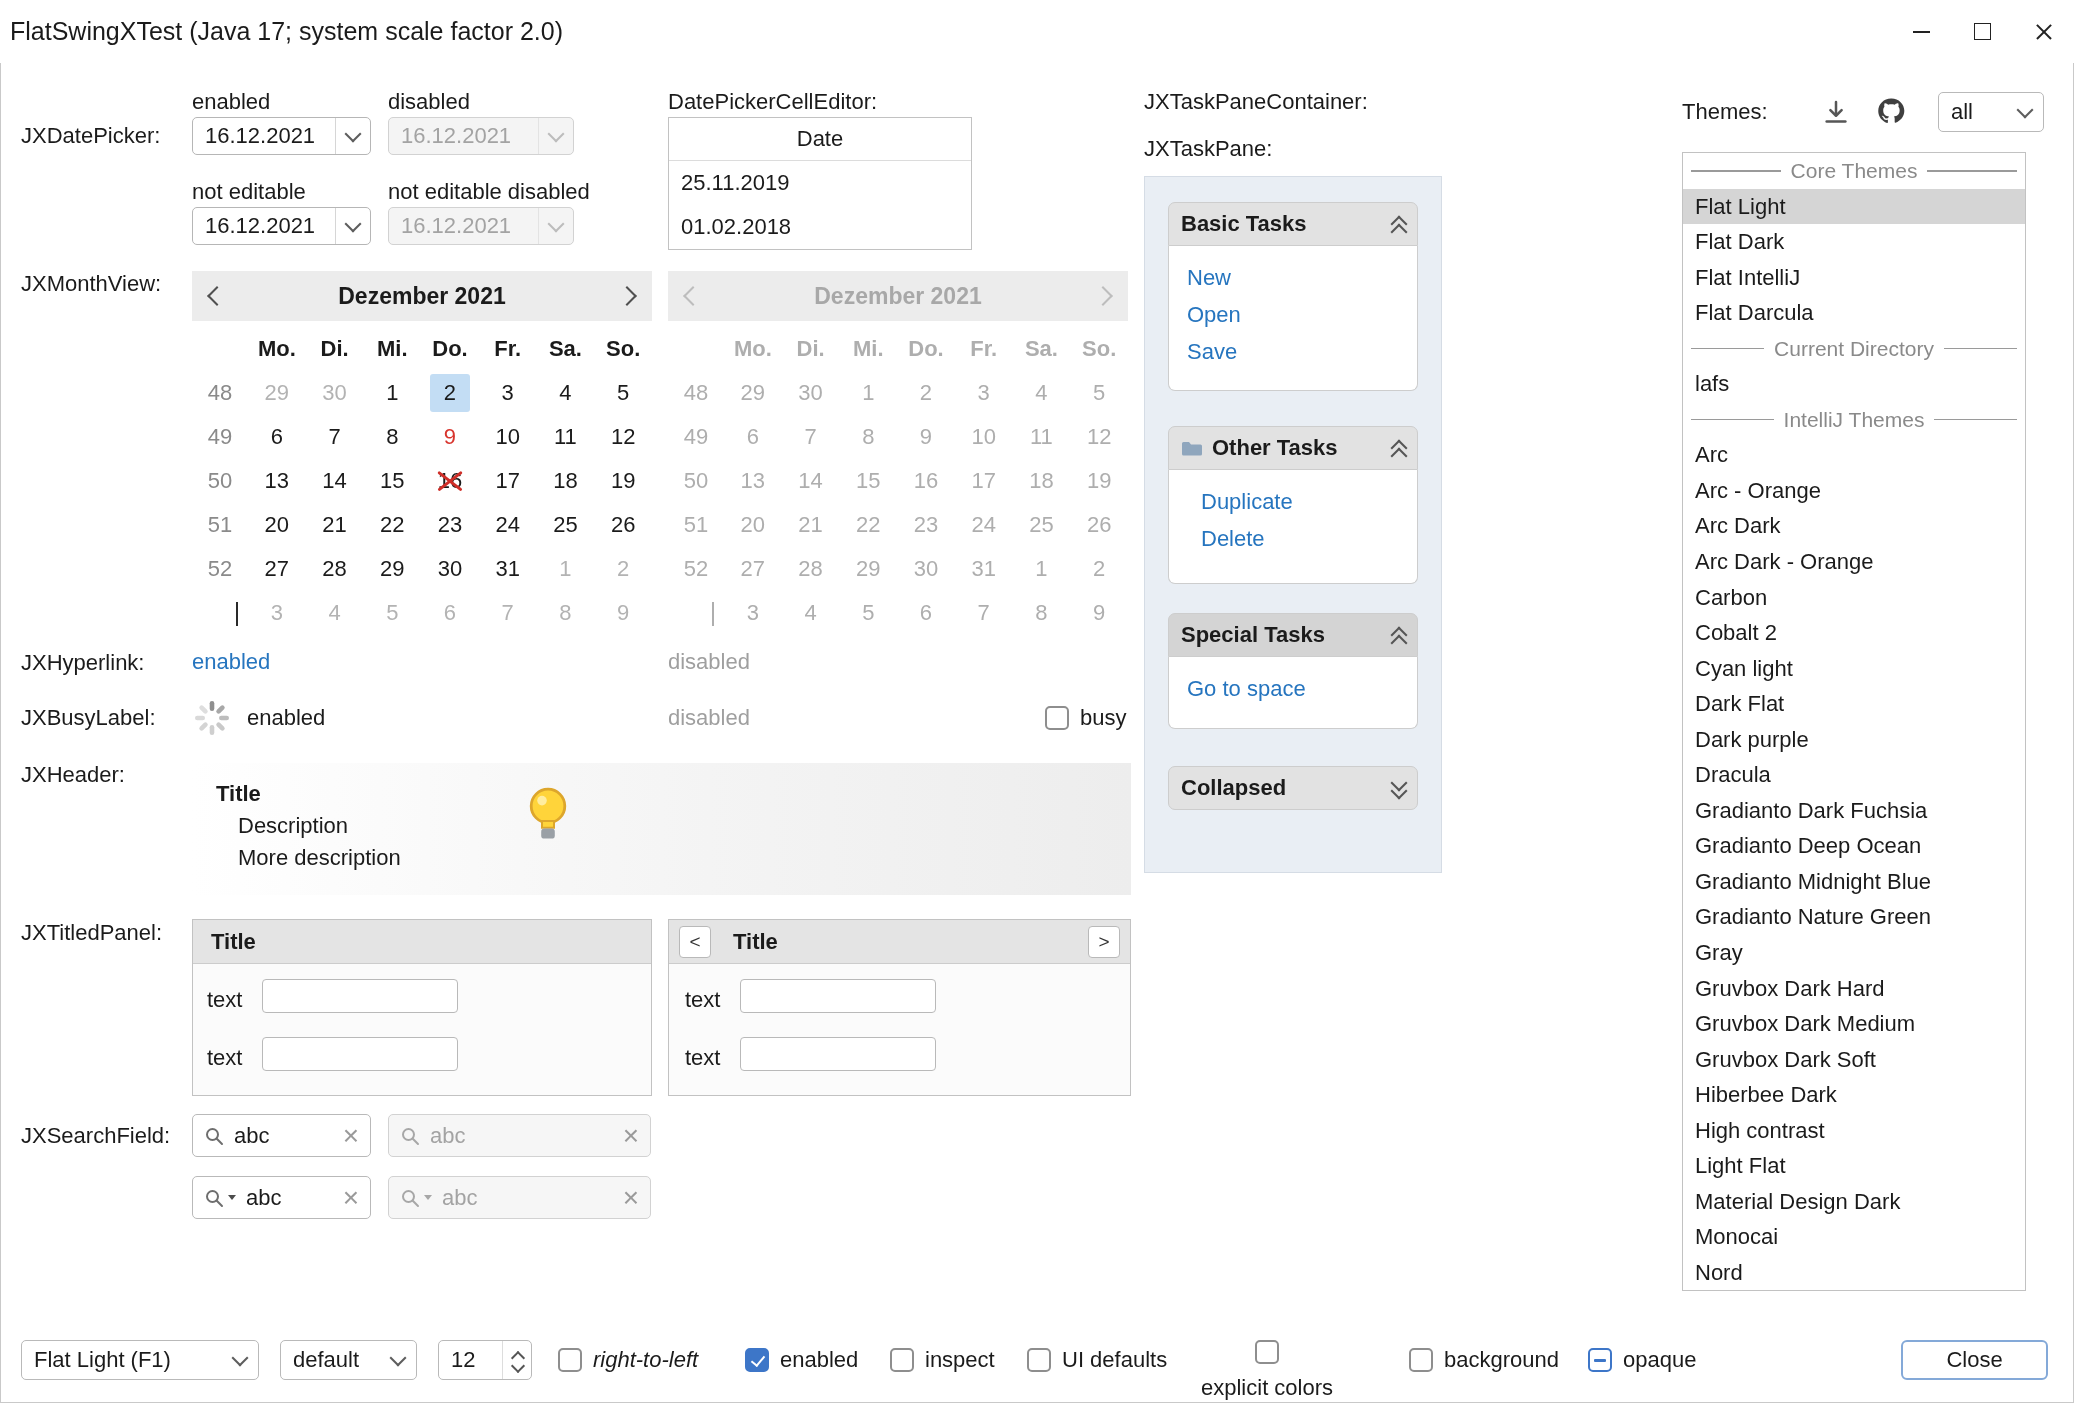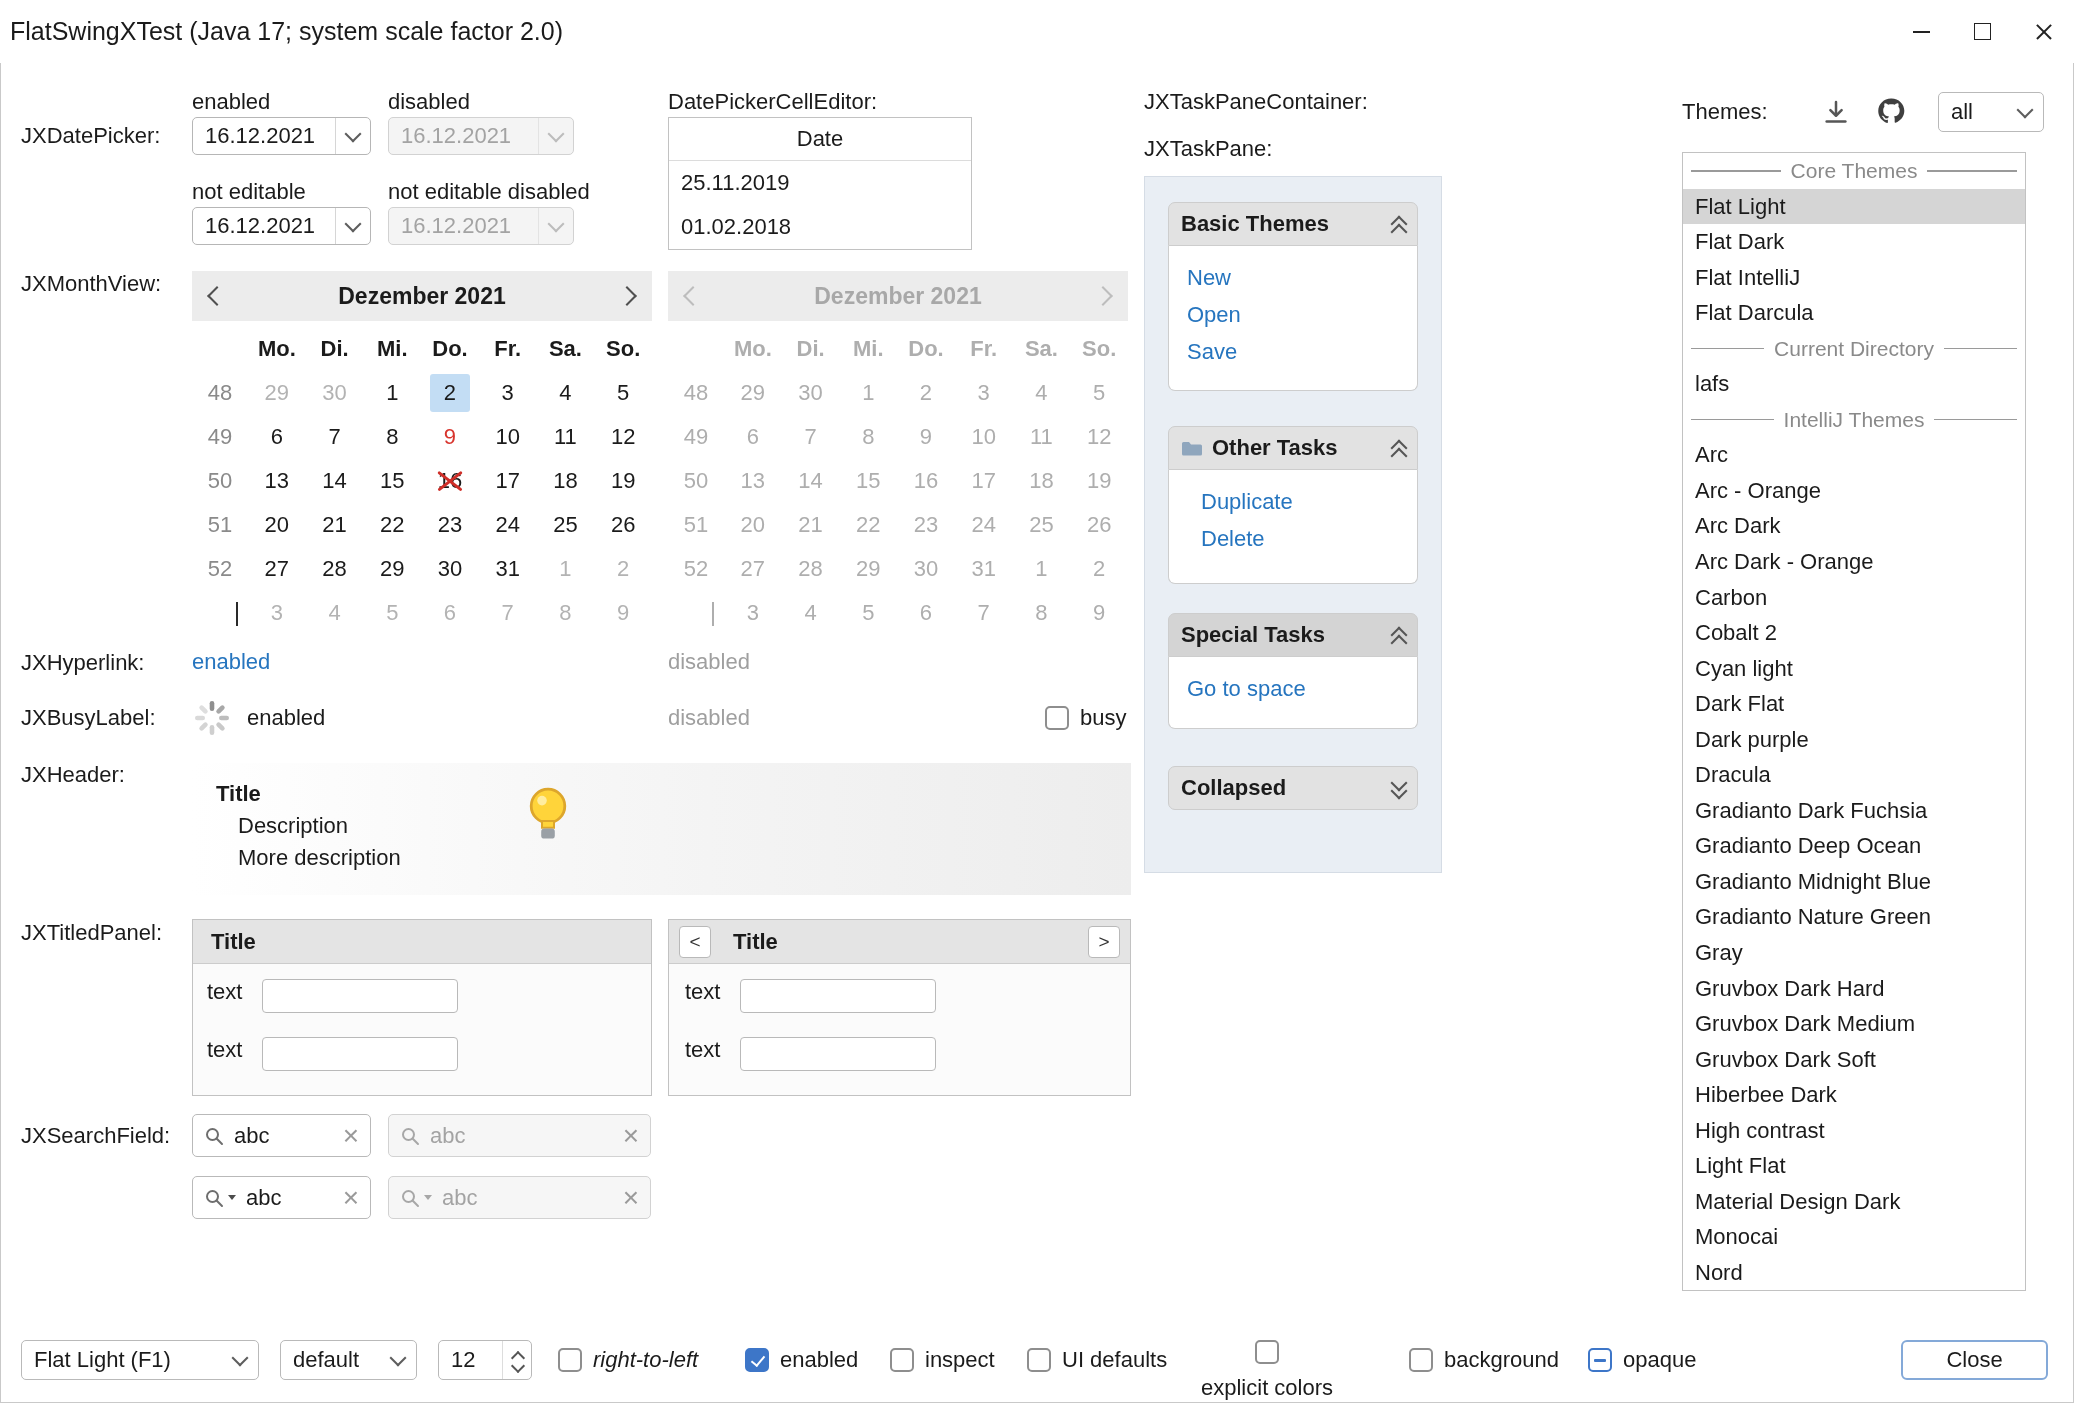--- a/index.html
+++ b/index.html
@@ -74,21 +74,21 @@
   .jxheader .h-desc{position:absolute;left:46px;top:50px}
   .jxheader .h-more{position:absolute;left:46px;top:82px}
   .jxheader .bulb{position:absolute;left:330px;top:22px}
   
   .tpanel{position:absolute;border:1px solid #c2c2c2;background:#fbfbfb;box-sizing:border-box}
   .tp-titlebar{height:44px;background:#e4e4e4;border-bottom:1px solid #cccccc;display:flex;align-items:center;padding:0 10px;box-sizing:border-box}
   .tp-title{font-weight:bold;margin-left:8px}
   .tp-btn{width:30px;height:30px;border:1px solid #b9b9b9;border-radius:4px;background:#fff;display:flex;align-items:center;justify-content:center;font-size:19px;color:#333;flex:none}
   .tp-btn.next{margin-left:auto}
   .tp-body{padding:15px 0 0 14px}
-  .tp-row{display:flex;align-items:flex-start;height:34px;margin-bottom:24px}
+  .tp-row{display:flex;align-items:flex-end;height:34px;margin-bottom:24px}
   .tp-row .tp-lbl{width:55px}
   .tp-input{width:196px;height:34px;border:1px solid #b9b9b9;border-radius:4px;box-sizing:border-box;background:#fff;font:inherit;padding:0 8px;outline:none}
   
   .sfield{position:absolute;height:43px;border:1px solid #b9b9b9;border-radius:5px;background:#fff;display:flex;align-items:center;padding:0 11px;box-sizing:border-box}
   .sfield .txt{flex:1;margin-left:10px}
   .sfield .clear{color:#9a9a9a;font-size:28px;line-height:1}
   .sfield .caret{width:0;height:0;border-left:4.5px solid transparent;border-right:4.5px solid transparent;border-top:5.5px solid #4c4c4c;margin-left:4px}
   .sfield.disabled{background:#f6f6f6;border-color:#d2d2d2}
   .sfield.disabled .txt{color:#a3a3a3}
   
@@ -422,21 +422,21 @@
     <span class="caret" style="border-top-color:#a7a7a7"></span>
     <span class="txt">abc</span>
     <span class="clear">×</span>
   </div>
 
   <span class="lbl" style="left:1144px;top:88px">JXTaskPaneContainer:</span>
   <span class="lbl" style="left:1144px;top:135px">JXTaskPane:</span>
   <div class="task-container">
       <div class="tpane" style="top: 25px;">
         <div class="tpane-header">
-          <span>Basic Themes</span>
+          <span>Basic Tasks</span>
           <span class="dchev up">
             <i></i>
             <i></i>
           </span>
         </div>
         <div class="tpane-content" style="height: 145px;">
           <div class="task-link">New</div>
           <div class="task-link">Open</div>
           <div class="task-link">Save</div>
         </div>

